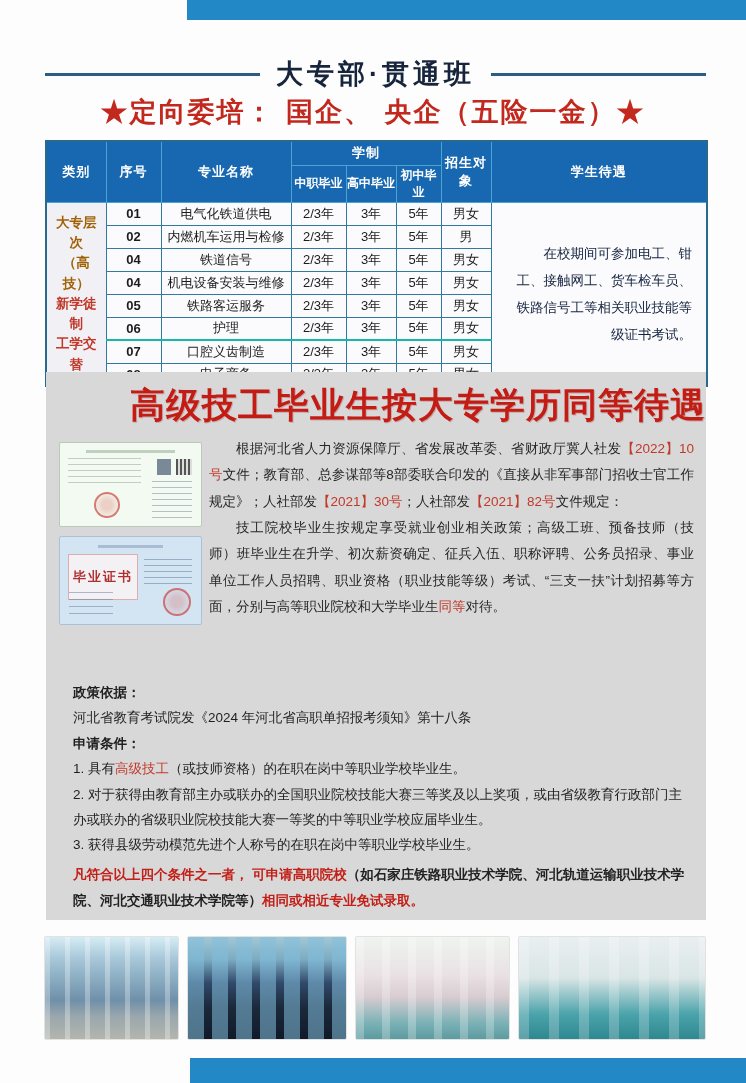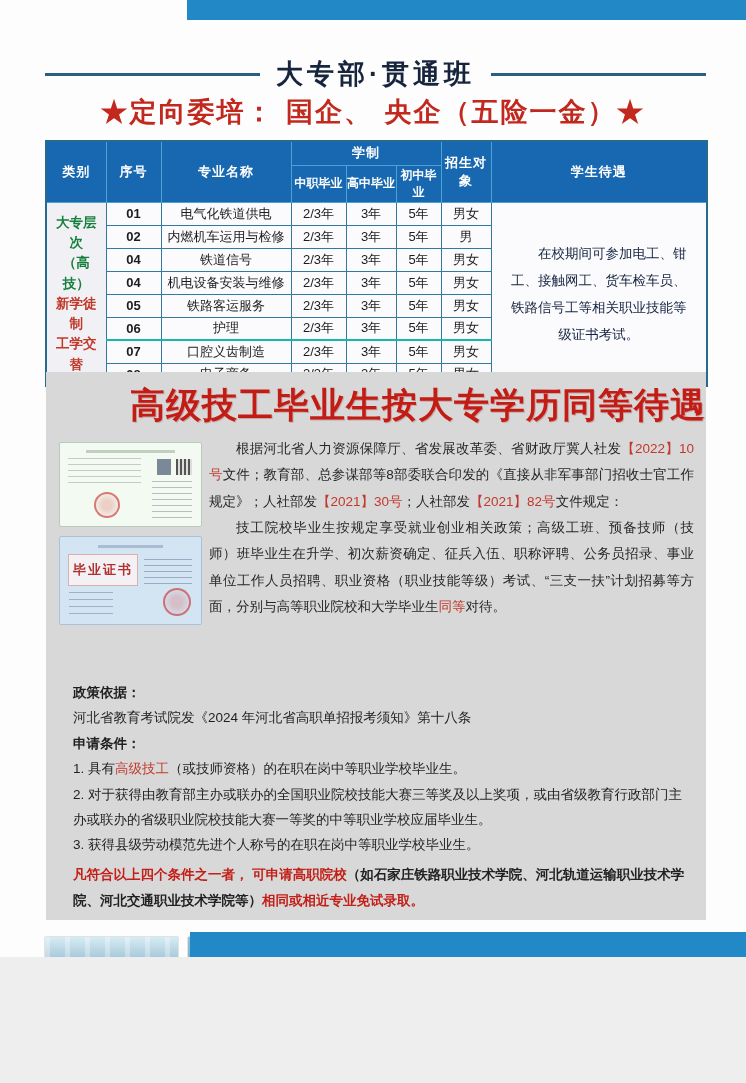--- a/index.html
+++ b/index.html
@@ -6,21 +6,21 @@
     --blue-bar:#2289c6;
     --hdr-blue:#1868b1;
     --line-blue:#2b5f7d;
     --cell-border:#31799e;
     --red:#c0392b;
     --deep-red:#c31c14;
     --panel-gray:#d9d8d8;
   }
   *{box-sizing:border-box;}
   body{margin:0;background:#eee;font-family:"Liberation Sans",sans-serif;}
-  .page{position:relative;width:746px;height:957px;background:#fdfdfd;overflow:hidden;margin:0 auto;}
+  .page{position:relative;width:746px;height:1083px;background:#fdfdfd;overflow:hidden;margin:0 auto;}
 
   .bar{position:absolute;background:var(--blue-bar);}
   .bar.top{top:0;left:187px;right:0;height:20px;}
   .bar.bottom{bottom:0;left:190px;right:0;height:25px;}
 
   .title-row{position:absolute;top:56px;left:45px;right:40px;display:flex;align-items:center;gap:16px;}
   .tline{flex:1;height:3px;background:var(--line-blue);}
   .page-title{margin:0;font-size:27px;font-weight:bold;color:#16243c;letter-spacing:4px;white-space:nowrap;}
 
   .subtitle{position:absolute;top:94px;left:0;width:100%;text-align:center;font-size:27px;
@@ -31,23 +31,23 @@
     table-layout:fixed;border:2px solid #276a8e;}
   .sched th{background:var(--hdr-blue);color:#fff;font-size:13px;font-weight:bold;
     border:1px solid #49a4d4;padding:1px 0;letter-spacing:1px;}
   .sched thead tr.r1 th{height:24px;}
   .sched thead tr.r2 th{height:21px;font-size:12px;letter-spacing:0;}
   .sched td{background:#fbfafc;font-size:13px;text-align:center;color:#1c1c1c;
     border:1px solid var(--cell-border);height:23px;padding:0 2px;}
   .sched td.no-cell{font-weight:bold;}
   .sched tr.thick-top td{border-top:2px solid #14b8a6;}
   .sched td.cat-cell{background:#f1f0f4;font-size:13.5px;font-weight:bold;line-height:1.5;padding:0 3px;}
-  .cat-cell .c1{color:#15803d;}
+  .cat-cell .c1{color:#a16207;}
   .cat-cell .c2{color:var(--red);}
-  .sched td.welfare-cell{text-align:center;padding:16px 14px;font-size:13.5px;color:#13233f;line-height:2.0;}
+  .sched td.welfare-cell{text-align:right;padding:16px 14px;font-size:13.5px;color:#13233f;line-height:2.0;}
   .welfare-cell div{text-indent:2em;}
 
   
   .panel{position:absolute;top:372px;left:46px;width:660px;height:548px;background:var(--panel-gray);}
   .callig{position:absolute;left:0;right:0;text-align:right;color:var(--deep-red);font-weight:bold;
     font-family:"DejaVu Serif",serif;text-shadow:1px 1px 0 rgba(140,20,20,.25);}
   .callig.t1{top:10px;font-size:35px;letter-spacing:1px;}
   .callig.t2{top:252px;font-size:33px;letter-spacing:0;}
 
   .certs{position:absolute;top:70px;left:13px;width:143px;}
@@ -60,21 +60,21 @@
   .cert1 .qr-box{position:absolute;top:16px;right:9px;width:16px;height:16px;
     background:repeating-linear-gradient(90deg,#555 0 2px,#ddd 2px 4px);}
   .cert1 .flines{position:absolute;top:38px;right:9px;width:40px;height:38px;
     background:repeating-linear-gradient(180deg,#8a98a8 0 1px,transparent 1px 6px);opacity:.6;}
   .seal{position:absolute;border:2px solid rgba(200,45,40,.6);border-radius:50%;
     background:radial-gradient(circle,rgba(220,80,70,.25) 30%,rgba(220,80,70,.08) 70%);}
   .cert1 .seal{left:34px;bottom:8px;width:26px;height:26px;}
   .cert2{margin-top:9px;height:89px;background:#d3e4f3;border:1px solid #a9c1d9;padding:6px 8px;}
   .cert2 .hline{height:3px;background:#7d96b2;opacity:.5;margin:2px 30px 6px;}
   .diploma-title{display:inline-block;color:#b03030;font-weight:bold;font-size:13px;letter-spacing:2px;
-    background:rgba(255,245,245,.75);padding:6px 4px;border:1px solid rgba(176,48,48,.35);}
+    background:rgba(255,245,245,.75);padding:13px 4px;border:1px solid rgba(176,48,48,.35);}
   .cert2 .rlines{position:absolute;top:22px;right:9px;width:48px;height:30px;
     background:repeating-linear-gradient(180deg,#6f88a4 0 1px,transparent 1px 6px);opacity:.6;}
   .cert2 .seal{right:10px;bottom:8px;width:28px;height:28px;}
   .cert2 .blines{position:absolute;left:9px;bottom:8px;width:44px;height:24px;
     background:repeating-linear-gradient(180deg,#6f88a4 0 1px,transparent 1px 7px);opacity:.55;}
 
   .paras{position:absolute;top:64px;left:163px;right:12px;font-size:13.5px;color:#262626;
     line-height:1.95;text-align:justify;}
   .paras p{margin:0;text-indent:2em;}
   .rd{color:var(--red);}

